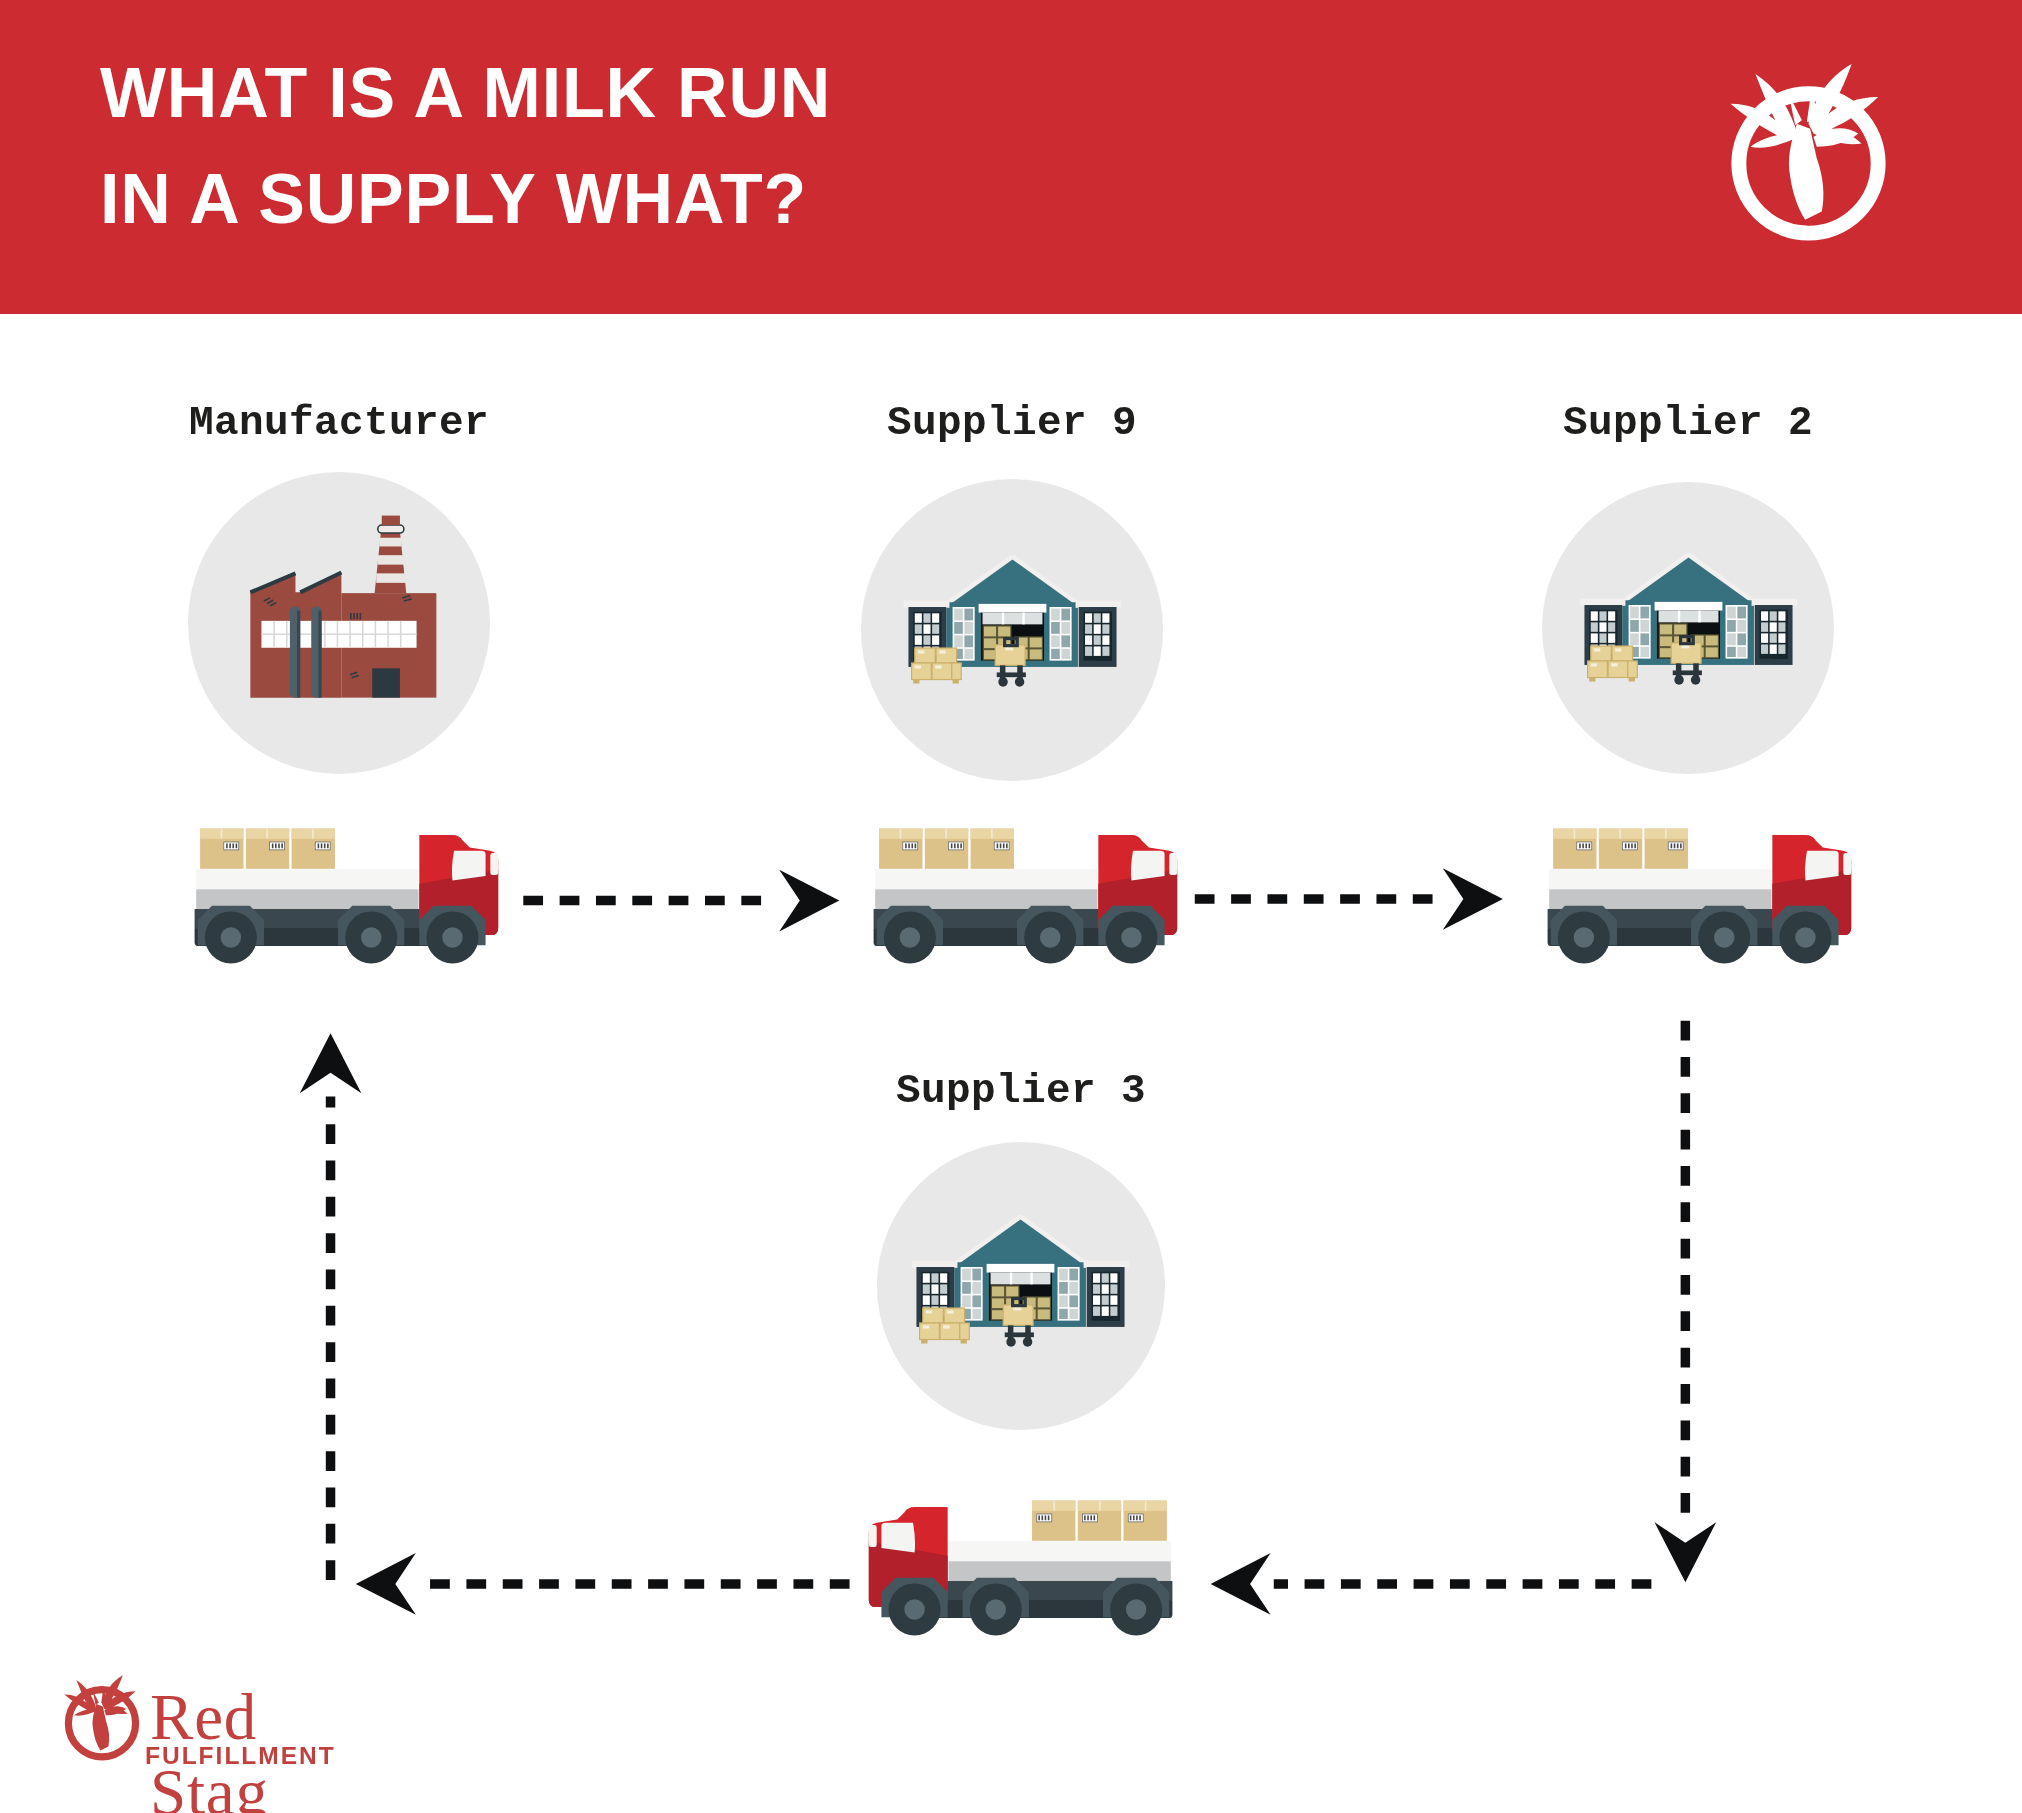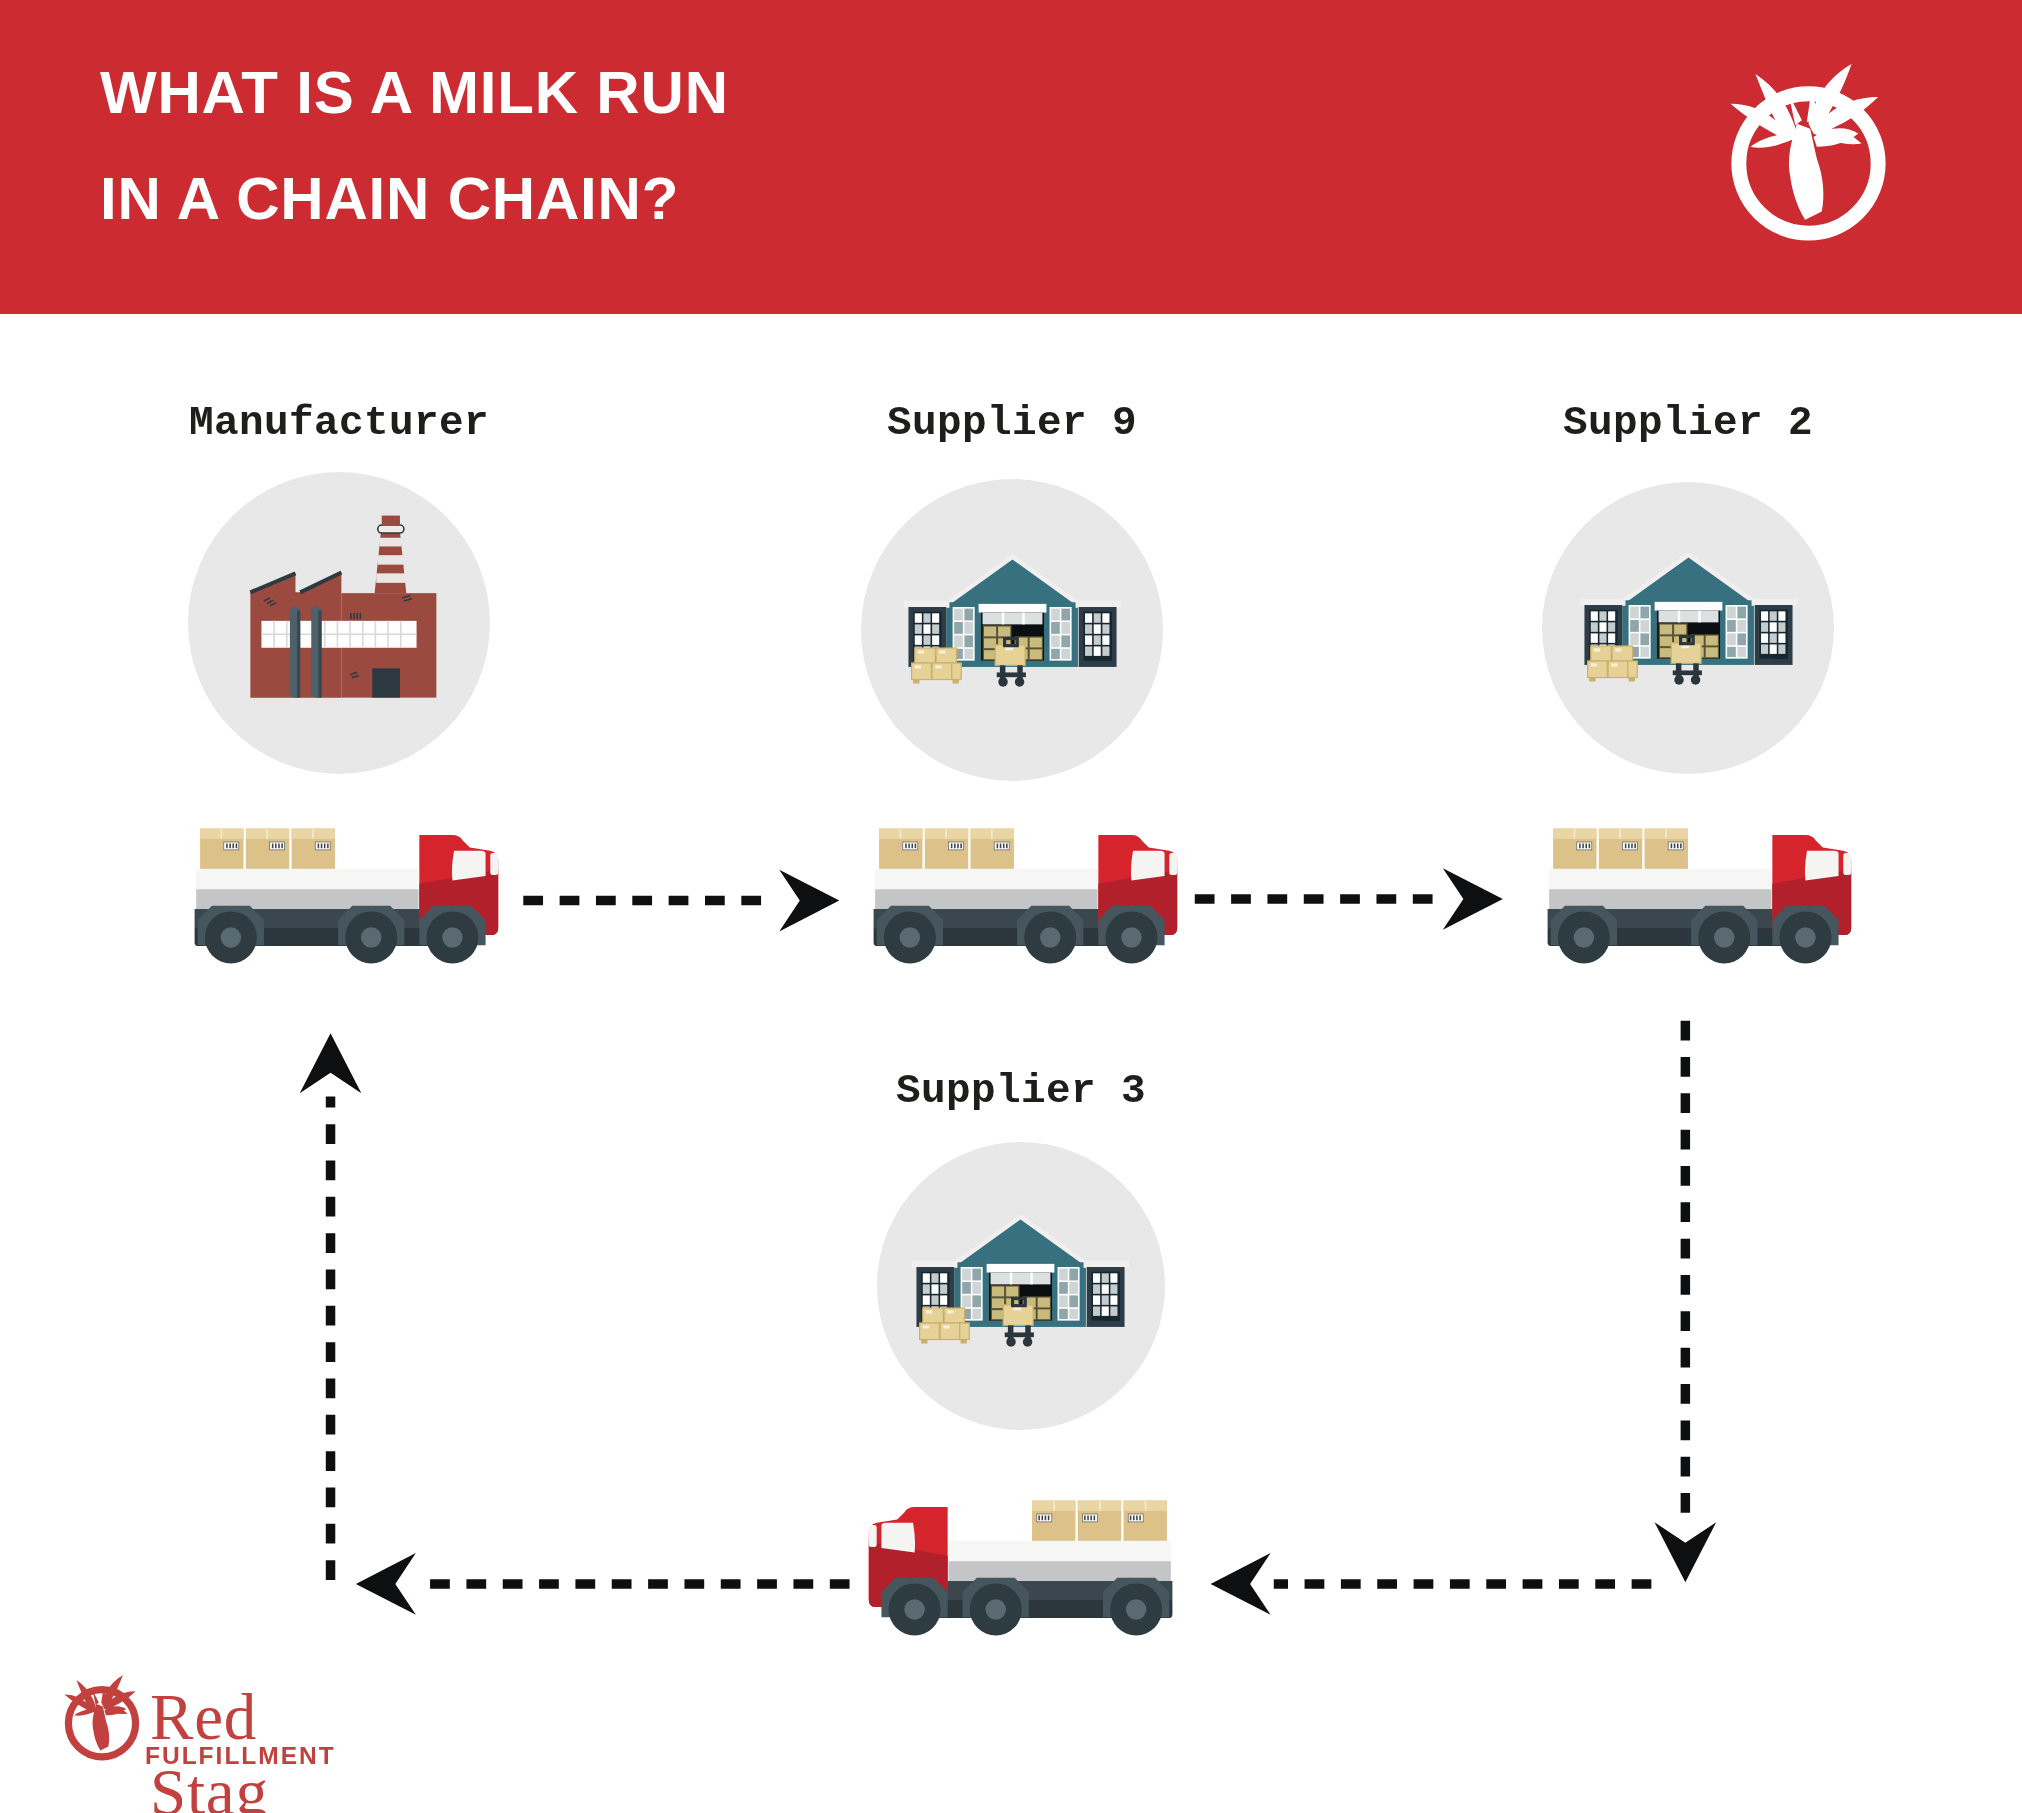--- a/index.html
+++ b/index.html
@@ -2,21 +2,21 @@
 <html style="font-size:12.6px"><head>
 <meta charset="utf-8">
 <style>
   html,body{margin:0;padding:0;background:#ffffff;}
   #canvas{position:relative;width:2023px;height:1813px;background:#ffffff;overflow:hidden;
           font-family:"Liberation Sans",sans-serif;}
 
   
   .banner{position:absolute;left:0;top:0;width:2023px;height:314px;background:#cd2b32;}
   .banner-title{position:absolute;left:100px;top:40px;color:#ffffff;font-weight:bold;
-                font-size:60px;line-height:106px;letter-spacing:0.8px;}
+                font-size:70px;line-height:106px;letter-spacing:0.8px;}
   .stag-header{position:absolute;left:1709px;top:54px;width:199px;height:199px;color:#ffffff;}
 
   
   .node-label{position:absolute;transform:translateX(-50%);color:#1e1e1c;font-size:41px;
               font-weight:bold;letter-spacing:0.4px;white-space:nowrap;font-family:Liberation Mono, monospace;}
   .node-circle{position:absolute;border-radius:50%;background:#e8e8e8;}
   .icon-abs{position:absolute;}
 
   
   .arrows{position:absolute;left:0;top:0;}
@@ -271,21 +271,21 @@
         </g>
       </g>
 
       <polygon id="ahead" class="ahead" points="0,0 -76,-39 -50,0 -76,39"></polygon>
     </defs>
   </svg>
 
   <header class="banner">
     <div class="banner-title">
       <div>WHAT IS A MILK RUN</div>
-      <div>IN A CHAIN CHAIN?</div>
+      <div>IN A SUPPLY WHAT?</div>
     </div>
     <svg class="stag-header" viewBox="0 0 120 120">
       <use href="#stag"></use>
     </svg>
   </header>
 
   <div class="node-label" style="left:339px;top:400px;">Manufacturer</div>
   <div class="node-label" style="left:1012px;top:400px;">Supplier 9</div>
   <div class="node-label" style="left:1688px;top:400px;text-align:center;">Supplier 2</div>
   <div class="node-label" style="left:1021px;top:1068px;">Supplier 3</div>

